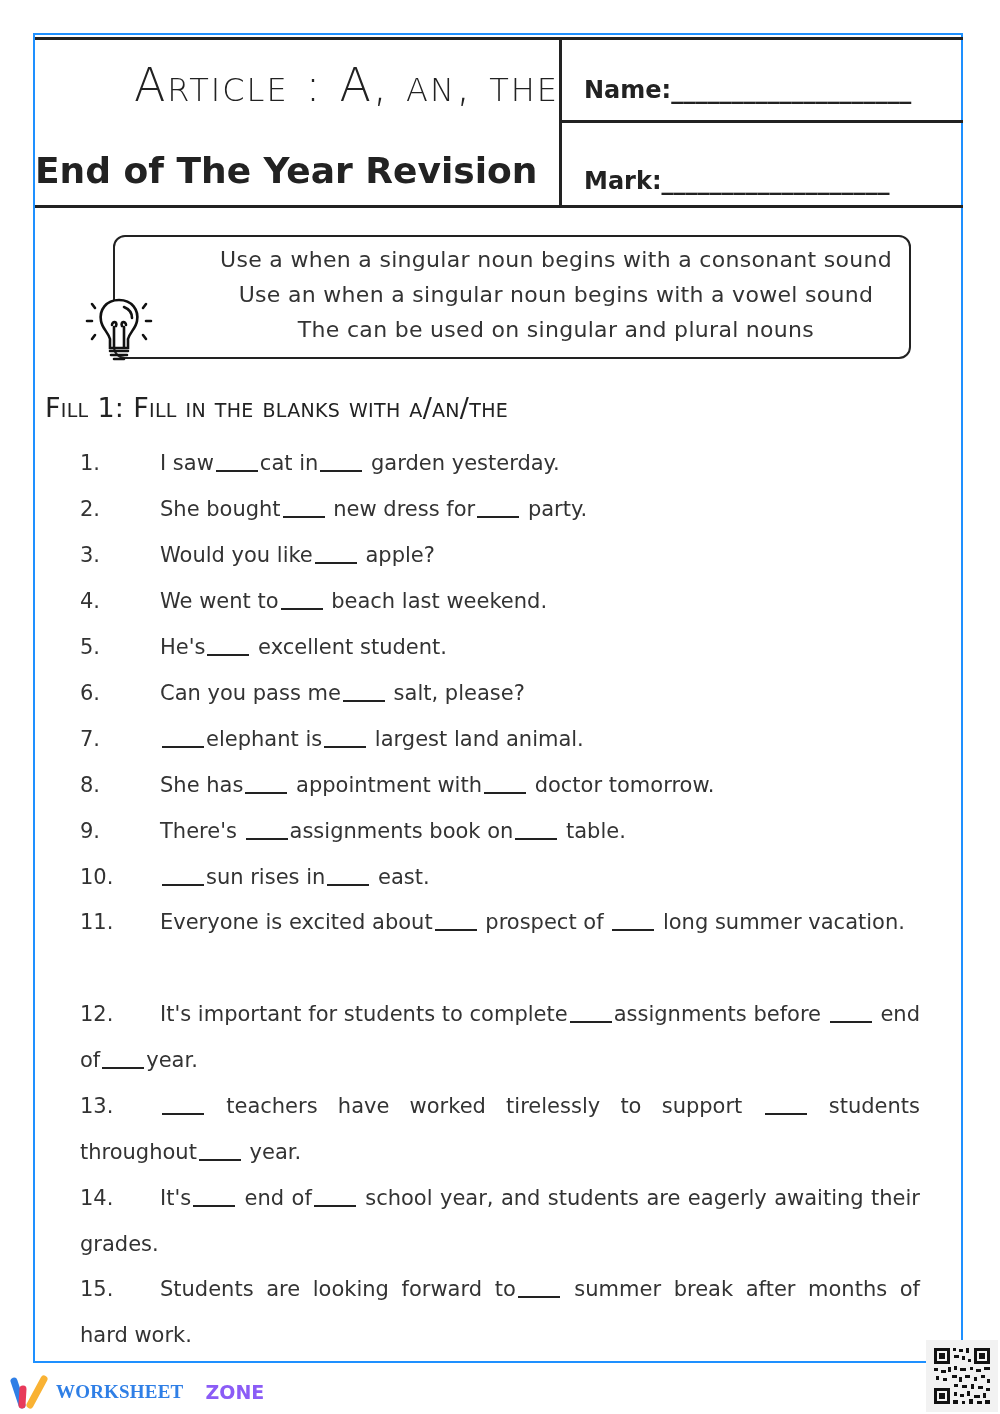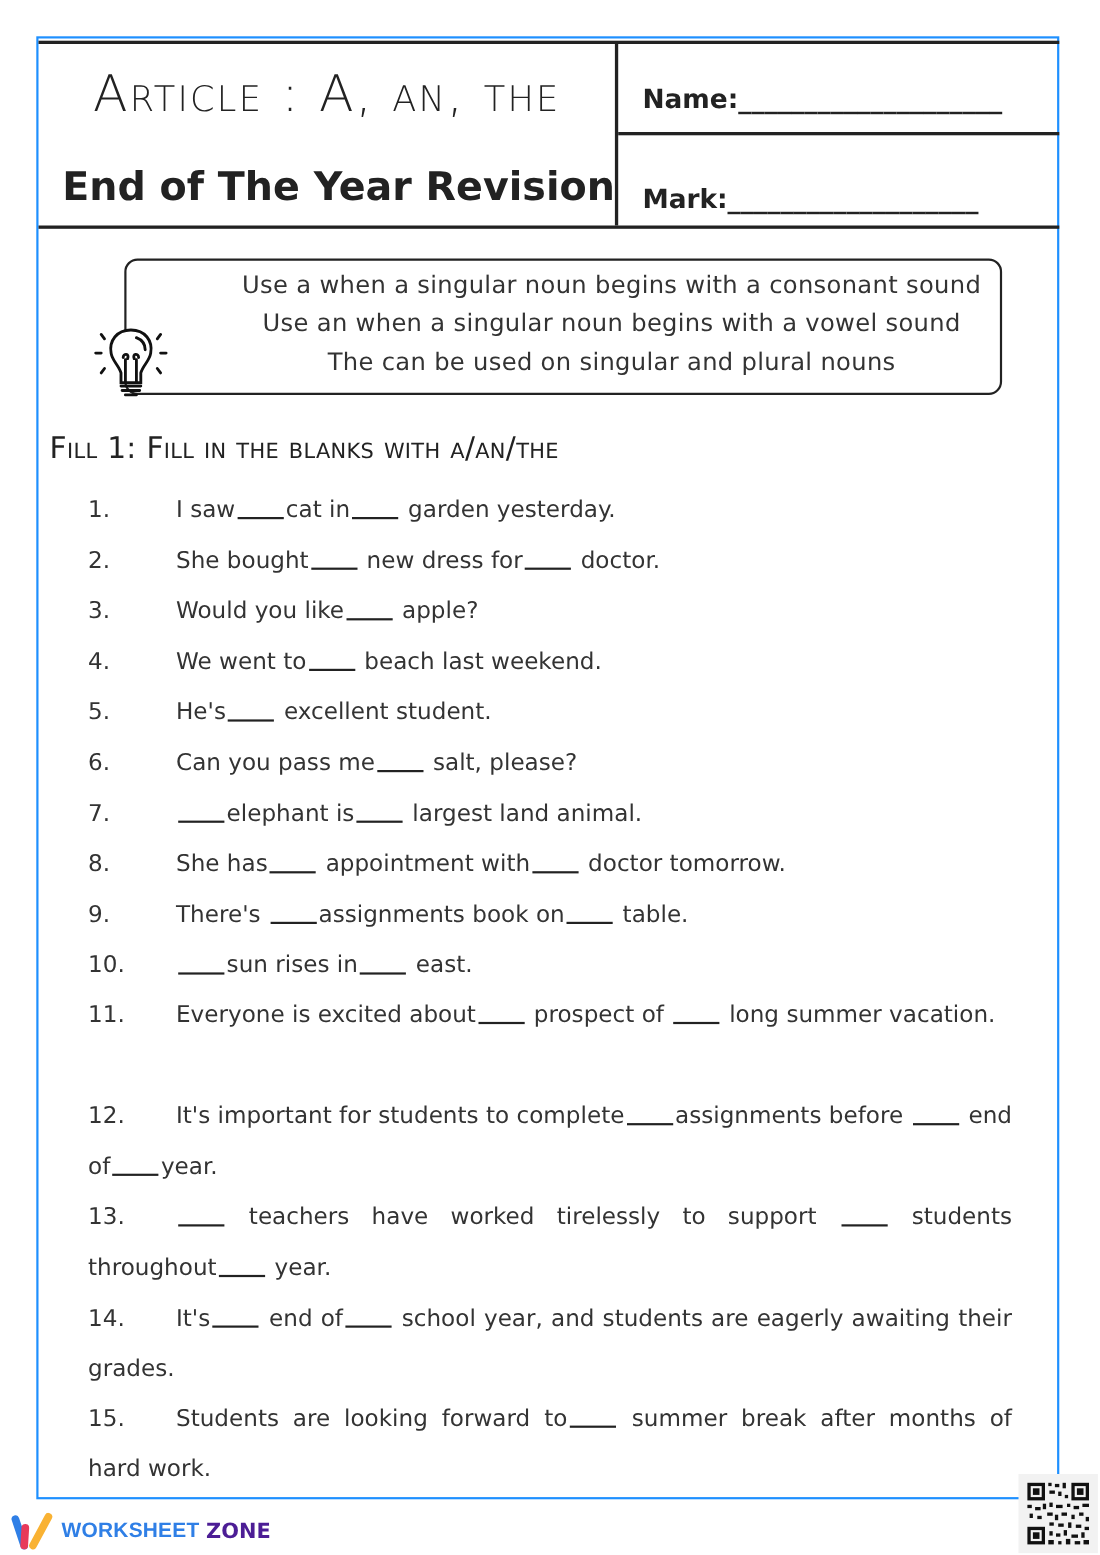--- a/index.html
+++ b/index.html
@@ -6,24 +6,24 @@
   body { width: 1000px; height: 1414px; position: relative; overflow: hidden;
          font-family: "DejaVu Sans", sans-serif; color: #222; }
 
   .frame { position: absolute; left: 33px; top: 33px; width: 930px; height: 1330px;
            border: 2px solid #1e90ff; box-sizing: border-box; }
 
   .header { position: absolute; left: 35px; top: 37px; width: 928px; height: 171px;
             border-top: 3px solid #222; border-bottom: 3px solid #222; box-sizing: border-box; }
   .header-left { position: absolute; left: 0; top: 0; width: 527px; height: 100%;
                  border-right: 3px solid #222; box-sizing: border-box; }
-  .title { position: absolute; left: 0; width: 100%; top: 18px; text-align: center;
+  .title { position: absolute; left: 0; width: 100%; top: 18px; text-align: right;
            font-family: "DejaVu Sans", sans-serif; font-weight: 300; font-size: 46px;
            letter-spacing: 2px; color: #222; font-variant: small-caps; }
-  .subtitle { position: absolute; left: 0; width: 100%; top: 110px; text-align: right;
+  .subtitle { position: absolute; left: 0; width: 100%; top: 110px; text-align: left;
               font-family: "DejaVu Sans", sans-serif; font-weight: bold; font-size: 36px;
               color: #222; }
   .header-right { position: absolute; left: 527px; top: 0; right: 0; height: 100%; }
   .hr-row { position: absolute; left: 0; right: 0; height: 50%; box-sizing: border-box; }
   .hr-row.top { top: 0; border-bottom: 3px solid #222; padding-left: 20px; }
   .hr-row.bottom { top: 50%; padding-left: 20px; }
   .hr-label { position: absolute; left: 22px; font-family: "DejaVu Sans", sans-serif;
               font-size: 24px; font-weight: bold; color: #222; white-space: nowrap; }
   .hr-row.top .hr-label { top: 36px; }
   .hr-row.bottom .hr-label { top: 44px; }
@@ -40,24 +40,24 @@
                 letter-spacing: 0.3px; }
 
   .q { position: absolute; left: 80px; width: 840px; font-family: "DejaVu Sans", sans-serif;
        font-size: 21px; color: #333; line-height: 46px; }
   .q .num { position: absolute; left: 0; top: 0; }
   .q .text { display: block; text-indent: 80px; text-align: justify; }
   .blank { display: inline-block; width: 42px; border-bottom: 2.5px solid #222; height: 1px;
            vertical-align: -2px; margin: 0 2px; text-indent: 0; }
 
   .brand { position: absolute; left: 10px; top: 1375px; height: 34px; display: flex; align-items: center; }
-  .brand-text-a { font-family: Liberation Sans, sans-serif; font-weight: bold; font-size: 19px;
+  .brand-text-a { font-family: Liberation Serif, serif; font-weight: bold; font-size: 19px;
                   color: #2f7fe6; letter-spacing: 0.2px; margin-left: 6px; }
   .brand-text-b { font-family: "DejaVu Sans", sans-serif; font-weight: bold; font-size: 19px;
-                  color: #4c1d95; margin-left: 6px; }
+                  color: #8b5cf6; margin-left: 22px; }
 
   .scan-text { position: absolute; left: 557px; top: 1378px; font-family: "DejaVu Sans", sans-serif;
                font-size: 23px; color: #222; margin-top: 47px; }
   .qr { position: absolute; left: 926px; top: 1340px; width: 72px; height: 72px; background: #f2f2f2; }
 </style>
 </head>
 <body>
 
 <div class="frame"></div>
 
@@ -94,21 +94,21 @@
 
 <div class="task-title">Fill 1: Fill in the blanks with a/an/the</div>
 
 <div id="questions">
     <div class="q" style="top: 440px;">
       <span class="num">1.</span>
       <span class="text"><span>I saw</span><span class="blank"></span><span>cat in</span><span class="blank"></span><span> garden yesterday.</span></span>
     </div>
     <div class="q" style="top: 486px;">
       <span class="num">2.</span>
-      <span class="text"><span>She bought</span><span class="blank"></span><span> new dress for</span><span class="blank"></span><span> doctor.</span></span>
+      <span class="text"><span>She bought</span><span class="blank"></span><span> new dress for</span><span class="blank"></span><span> party.</span></span>
     </div>
     <div class="q" style="top: 532px;">
       <span class="num">3.</span>
       <span class="text"><span>Would you like</span><span class="blank"></span><span> apple?</span></span>
     </div>
     <div class="q" style="top: 578px;">
       <span class="num">4.</span>
       <span class="text"><span>We went to</span><span class="blank"></span><span> beach last weekend.</span></span>
     </div>
     <div class="q" style="top: 624px;">

